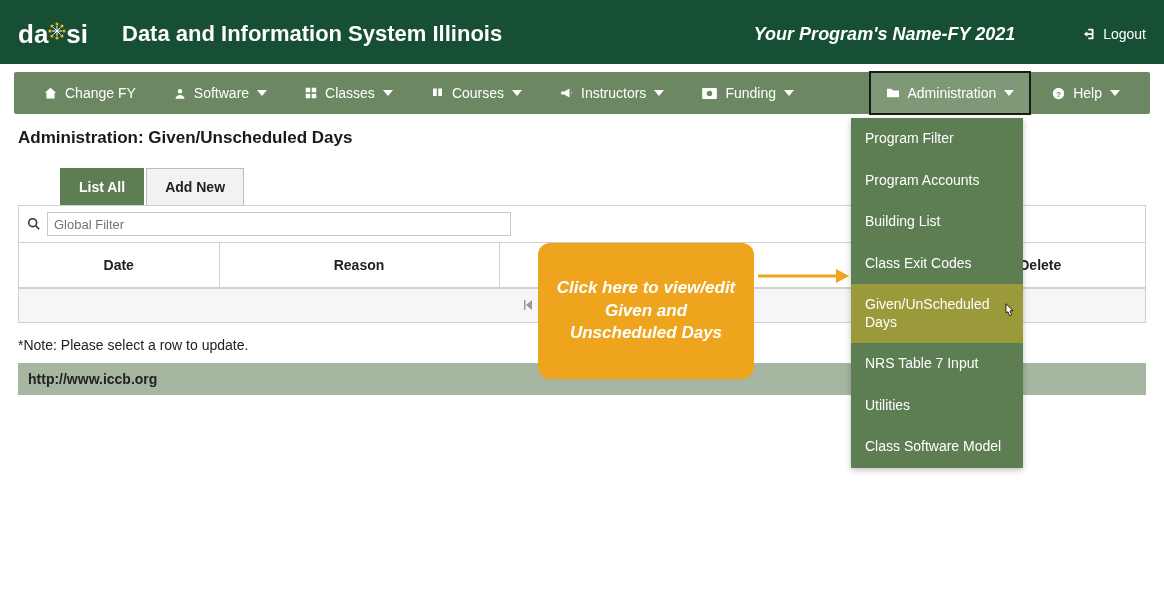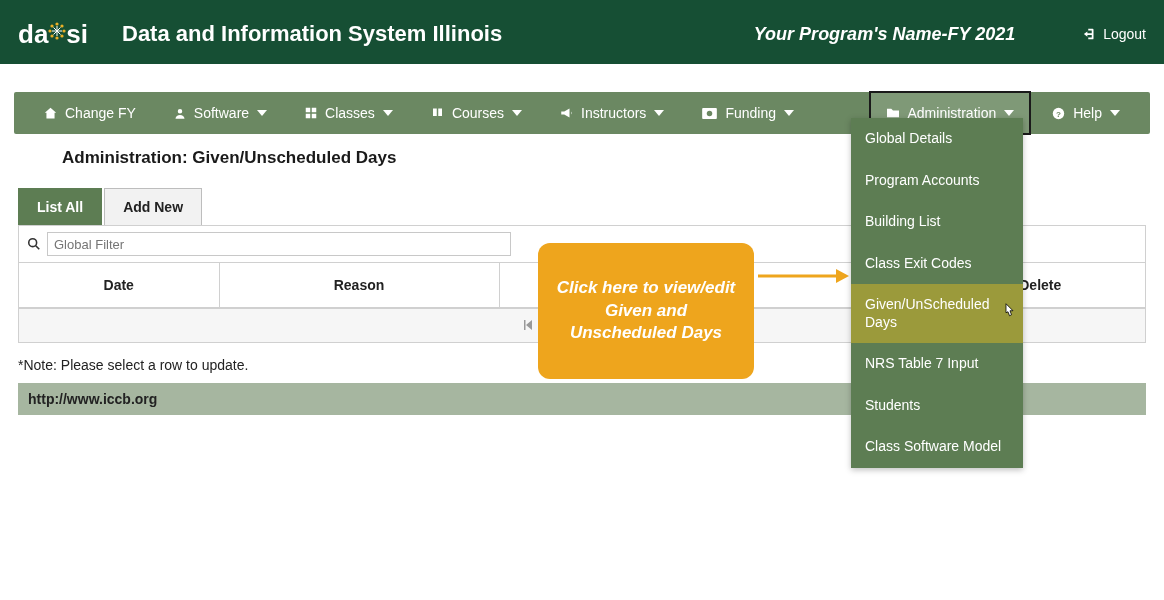--- a/index.html
+++ b/index.html
@@ -11,22 +11,22 @@
 .logo-text .flower { color: #eab026; font-size: 22px; position: relative; top: -6px; display: inline-block; margin: 0 -1px; }
 .logo-text .flower svg { vertical-align: middle; }
 .app-title { font-size: 22px; font-weight: 700; color: #fff; }
 .program-name { margin-left: auto; margin-right: 68px; font-style: italic; font-weight: 700; font-size: 18px; color: #ffffff; }
 .logout { display: flex; align-items: center; gap: 6px; color: #fff; cursor: pointer; font-size: 14px; }
 .nav { background: #6b8862; display: flex; padding: 0 14px; height: 42px; align-items: stretch; gap: 6px; margin: 0 14px; border-radius: 2px; }
 .nav-item { display: flex; align-items: center; gap: 8px; padding: 0 16px; color: #fff; cursor: pointer; font-size: 14px; position: relative; }
 .nav-item.active { background: #7f9977; outline: 2px solid #1a1a1a; outline-offset: -1px; }
 .caret { width: 0; height: 0; border-left: 5px solid transparent; border-right: 5px solid transparent; border-top: 6px solid #fff; display: inline-block; }
 .page { padding: 14px 18px 0 18px; }
-.page-title { font-size: 17px; font-weight: 700; color: #1a1a1a; margin-bottom: 20px; margin-left: 44px; }
-.tabs { display: flex; gap: 2px; }
+.page-title { font-size: 17px; font-weight: 700; color: #1a1a1a; margin-bottom: 20px; }
+.tabs { display: flex; gap: 2px; margin-left: 42px; }
 .tab { padding: 10px 18px; font-size: 14px; font-weight: 700; border: 1px solid #bdbdbd; border-bottom: none; background: #f2f2f2; color: #222; cursor: pointer; }
 .tab.active { background: #5d7d53; color: #fff; border-color: #5d7d53; }
 .panel { border: 1px solid #d0d0d0; }
 .filter-row { padding: 6px 8px; border-bottom: 1px solid #d0d0d0; display: flex; align-items: center; gap: 6px; }
 .filter-input { width: 464px; height: 24px; border: 1px solid #c8c8c8; padding: 2px 6px; font-size: 13px; }
 .tbl { width: 100%; border-collapse: collapse; }
 .tbl th { background: #fff; font-weight: 700; font-size: 14px; padding: 14px 8px; border-bottom: 1px solid #d0d0d0; border-right: 1px solid #d0d0d0; text-align: center; color: #222; }
 .tbl th:last-child { border-right: none; }
 .paginator { background: #f6f6f6; padding: 6px; text-align: center; border-top: 1px solid #d0d0d0; }
 .pag-btn { display: inline-flex; align-items: center; justify-content: center; width: 20px; height: 20px; color: #888; margin: 0 2px; cursor: pointer; }
@@ -75,21 +75,21 @@
   <div class="logout">
     <span class="icon">
       <svg width="14" height="14" viewBox="0 0 16 16">
           <path fill="#fff" d="M6 2h5a1 1 0 011 1v10a1 1 0 01-1 1H6v-2h4V4H6V2zm-1 3l-4 3 4 3V9h5V7H5V5z"></path>
         </svg>
     </span>
     <span>Logout</span>
   </div>
 </div>
 
-<div style="background:#fff;padding-top:8px;margin-top:20px;">
+<div style="background:#fff;padding-top:8px;">
 <div class="nav">
   <div class="nav-item">
     <span class="icon">
           <svg width="13" height="13" viewBox="0 0 16 16">
             <path fill="#fff" d="M8 1l7 6h-2v7H3V7H1l7-6z"></path>
           </svg>
         </span>
     <span>Change FY</span>
   </div>
   <div class="nav-item">
@@ -213,34 +213,34 @@
         </span>
     </div>
   </div>
 
   <div class="note">*Note: Please select a row to update.</div>
 
   <div class="footer-bar">http://www.iccb.org</div>
 </div>
 
 <div class="dropdown">
-  <div class="dropdown-item">Global Details</div>
+  <div class="dropdown-item">Program Filter</div>
   <div class="dropdown-item">Program Accounts</div>
   <div class="dropdown-item">Building List</div>
   <div class="dropdown-item">Class Exit Codes</div>
   <div class="dropdown-item highlight">
     <span>Given/UnScheduled Days</span>
     <span class="cursor-icon">
       <svg width="16" height="18" viewBox="0 0 16 18">
           <path fill="#fff" stroke="#000" stroke-width="0.8" d="M5 1v9l2-1 1.5 4 2-1-1.5-4H12L5 1z"></path>
         </svg>
     </span>
   </div>
   <div class="dropdown-item">NRS Table 7 Input</div>
-  <div class="dropdown-item">Students</div>
+  <div class="dropdown-item">Utilities</div>
   <div class="dropdown-item">Class Software Model</div>
 </div>
 
 <div class="callout">
   <div class="callout-text">Click here to view/edit Given and Unscheduled Days</div>
 </div>
 
 <div class="arrow">
   <svg width="92" height="16" viewBox="0 0 92 16">
     <line x1="0" y1="8" x2="78" y2="8" stroke="#eea51d" stroke-width="3"></line>

